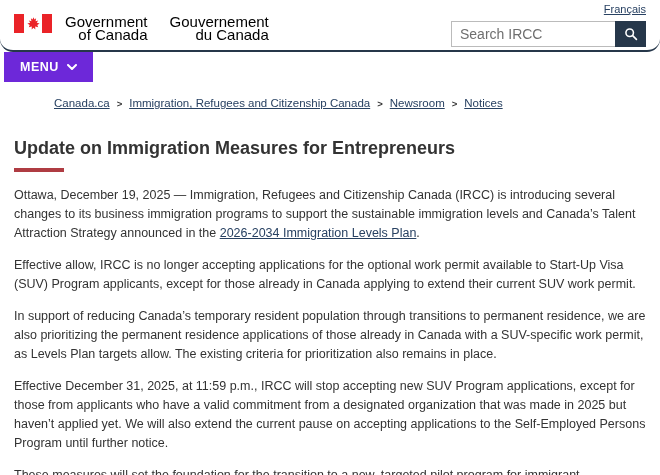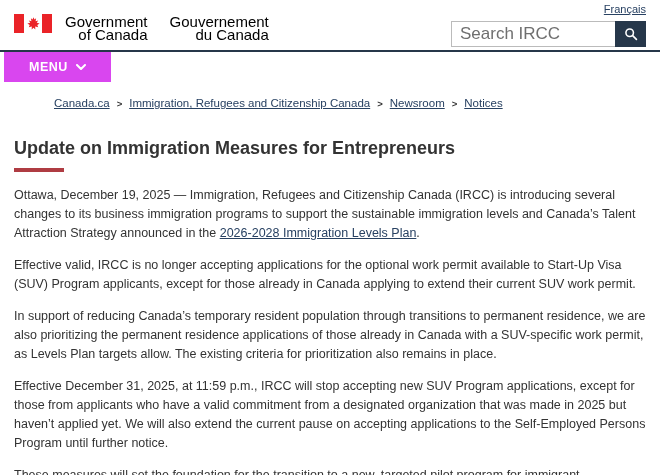--- a/index.html
+++ b/index.html
@@ -9,20 +9,21 @@
     font-family: "Liberation Sans", sans-serif;
     color: #333333;
   }
   body { width: 660px; min-height: 475px; }
 
   
   .site-header {
     position: relative;
     height: 52px;
     border-bottom: 2px solid #26374A;
+    border-radius: 13px;
   }
   .lang-link {
     position: absolute;
     top: 3px; right: 14px;
     font-size: 11px;
     color: #284162;
     text-decoration: underline;
   }
   .brand {
     position: absolute;
@@ -49,52 +50,52 @@
   .search {
     position: absolute;
     right: 14px; top: 21px;
     display: flex;
   }
   .search input {
     width: 164px; height: 26px;
     border: 1px solid #bbbbbb;
     border-right: none;
     padding: 0 8px;
-    font-size: 17px;
+    font-size: 14px;
     font-family: "Liberation Sans", sans-serif;
     color: #333;
     outline: none;
   }
   .search input::placeholder { color: #6f6f6f; }
   .search button {
     width: 31px; height: 26px;
     background: #26374A;
     border: 1px solid #26374A;
     cursor: pointer;
     display: flex; align-items: center; justify-content: center;
     padding: 0;
   }
 
   
   .menu-bar { height: 30px; }
   .menu-btn {
     margin-left: 4px;
     height: 30px;
     min-width: 76px;
-    background: #d946ef;
+    background: #6d28d9;
     color: #ffffff;
     border: none;
     font-family: "Liberation Sans", sans-serif;
     font-size: 12.5px;
     font-weight: bold;
     letter-spacing: 0.5px;
     display: inline-flex;
     align-items: center;
     gap: 8px;
-    padding: 0 25px;
+    padding: 0 16px;
     cursor: pointer;
   }
 
   
   .breadcrumb {
     padding: 14px 14px 0 14px;
     font-size: 11.5px;
     line-height: 15px;
     margin-left: 40px;
   }
@@ -178,19 +179,19 @@
       <polyline points="1,1 5,5 9,1" fill="none" stroke="#ffffff" stroke-width="2" stroke-linecap="round" stroke-linejoin="round"></polyline>
     </svg>
   </button>
 </div>
 
 <nav class="breadcrumb"><a href="#" class="bc-link">Canada.ca</a><span class="bc-sep">&gt;</span><a href="#" class="bc-link">Immigration, Refugees and Citizenship Canada</a><span class="bc-sep">&gt;</span><a href="#" class="bc-link">Newsroom</a><span class="bc-sep">&gt;</span><a href="#" class="bc-link">Notices</a></nav>
 
 <main>
   <h1 class="page-title">Update on Immigration Measures for Entrepreneurs</h1>
   <div class="article-body">
-      <p class="para"><strong>Ottawa, December 19, 2025</strong><span> — Immigration, Refugees and Citizenship Canada (IRCC) is introducing several changes to its business immigration programs to support the sustainable immigration levels and Canada’s Talent Attraction Strategy announced in the </span><a href="#" class="text-link">2026-2028 Immigration Levels Plan</a><span>.</span></p>
-      <p class="para"><span>Effective </span><strong>valid</strong><span>, IRCC is no longer accepting applications for the optional work permit available to Start-Up Visa (SUV) Program applicants, except for those already in Canada applying to extend their current SUV work permit.</span></p>
+      <p class="para"><strong>Ottawa, December 19, 2025</strong><span> — Immigration, Refugees and Citizenship Canada (IRCC) is introducing several changes to its business immigration programs to support the sustainable immigration levels and Canada’s Talent Attraction Strategy announced in the </span><a href="#" class="text-link">2026-2034 Immigration Levels Plan</a><span>.</span></p>
+      <p class="para"><span>Effective </span><strong>allow</strong><span>, IRCC is no longer accepting applications for the optional work permit available to Start-Up Visa (SUV) Program applicants, except for those already in Canada applying to extend their current SUV work permit.</span></p>
       <p class="para"><span>In support of reducing Canada’s temporary resident population through transitions to permanent residence, we are also prioritizing the permanent residence applications of those already in Canada with a SUV-specific work permit, as Levels Plan targets allow. The existing criteria for prioritization also remains in place.</span></p>
       <p class="para"><span>Effective </span><strong>December 31, 2025</strong><span>, at 11:59 p.m., IRCC will stop accepting new SUV Program applications, except for those from applicants who have a valid commitment from a designated organization that was made in 2025 but haven’t applied yet. We will also extend the current pause on accepting applications to the Self-Employed Persons Program until further notice.</span></p>
       <p class="para"><span>These measures will set the foundation for the transition to a new, targeted pilot program for immigrant entrepreneurs and help address the large inventory of applications for Canada’s business programs. More information about the new pilot program for entrepreneurs will be communicated in 2026.</span></p>
     </div>
 </main>
 
 </body></html>

